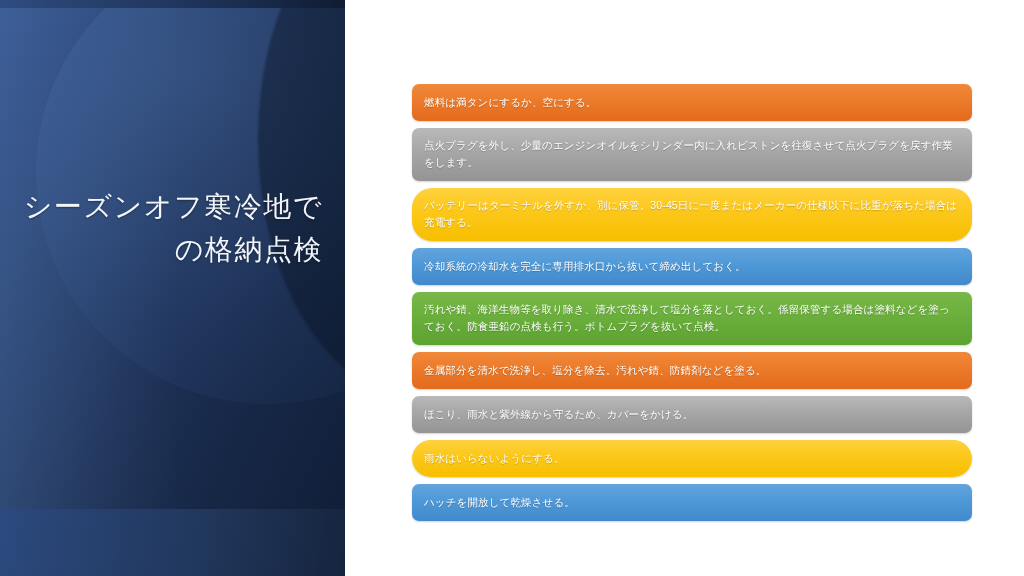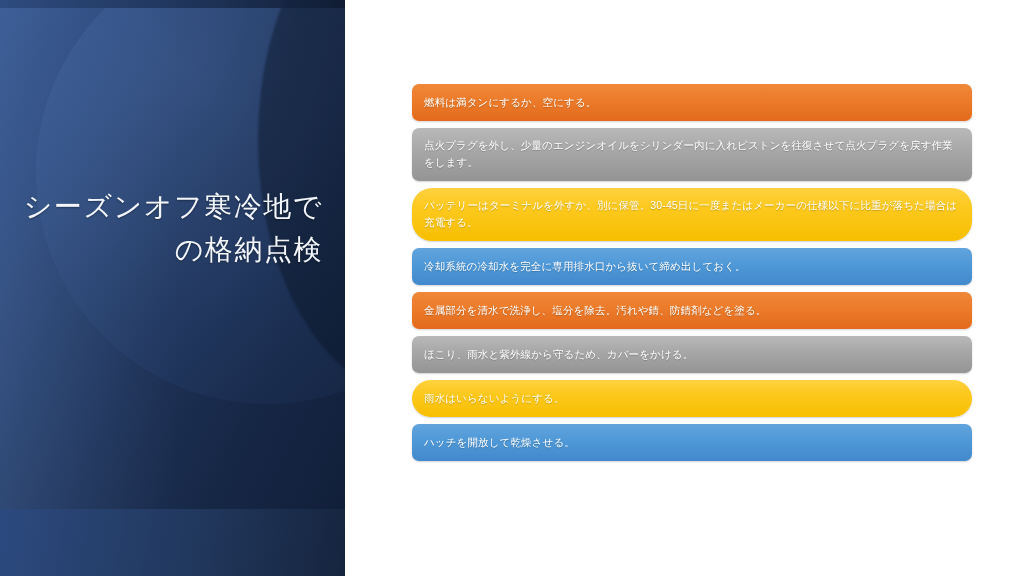--- a/index.html
+++ b/index.html
@@ -163,20 +163,23 @@
       </div>
 
       <div class="bar c-yellow">
         <span class="bar-text">バッテリーはターミナルを外すか、別に保管。30-45日に一度またはメーカーの仕様以下に比重が落ちた場合は充電する。</span>
       </div>
 
       <div class="bar c-blue">
         <span class="bar-text">冷却系統の冷却水を完全に専用排水口から抜いて締め出しておく。</span>
       </div>
 
+      <div class="bar c-green bar-tall">
+        <span class="bar-text">汚れや錆、海洋生物等を取り除き、清水で洗浄して塩分を落としておく。係留保管する場合は塗料などを塗っておく。防食亜鉛の点検も行う。ボトムプラグを抜いて点検。</span>
+      </div>
 
       <div class="bar c-orange">
         <span class="bar-text">金属部分を清水で洗浄し、塩分を除去。汚れや錆、防錆剤などを塗る。</span>
       </div>
 
       <div class="bar c-gray">
         <span class="bar-text">ほこり、雨水と紫外線から守るため、カバーをかける。</span>
       </div>
 
       <div class="bar c-yellow">

